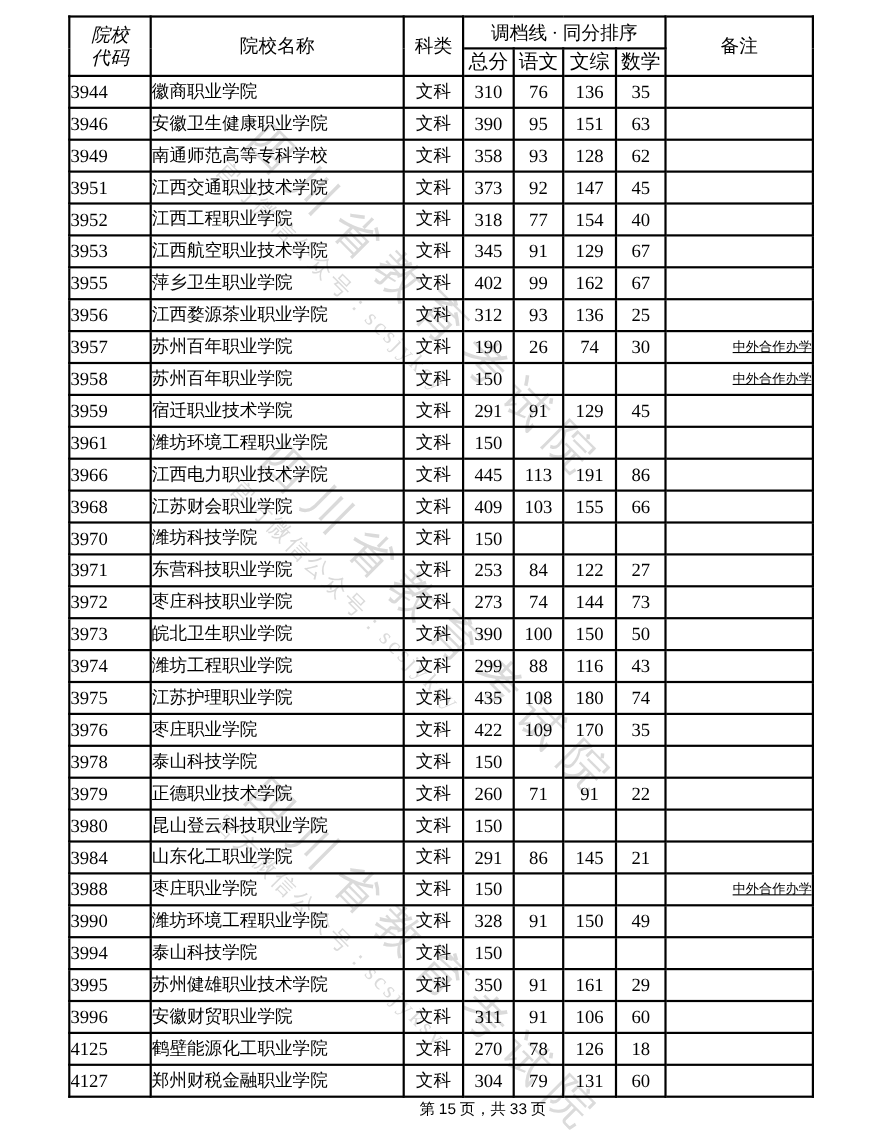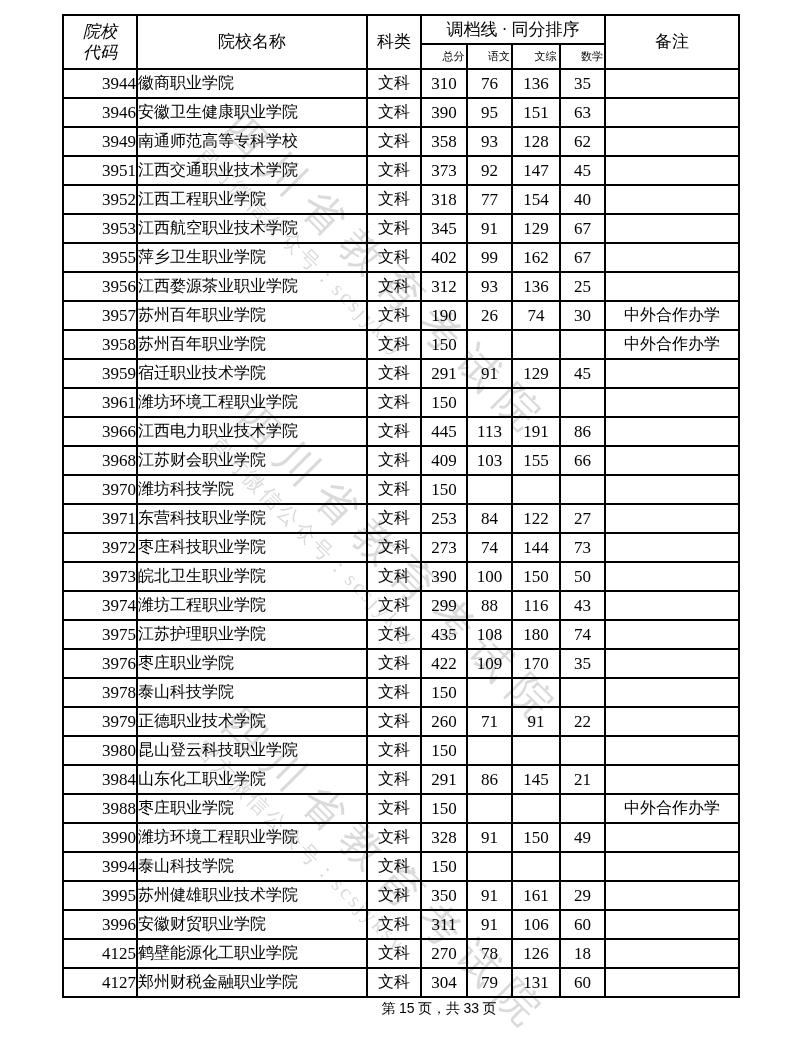--- a/index.html
+++ b/index.html
@@ -41,28 +41,28 @@
     border:2px solid #000;
     padding:0;
     font-weight:400;
     vertical-align:middle;
     overflow:hidden;
   }
   table.score th{
     font-size:17px;text-align:center;line-height:1.25;
     height:27px;
   }
-  thead tr.sub th{height:23px;font-size:11px;padding-left:19px;}
+  thead tr.sub th{height:23px;font-size:18px;}
   .th-code{white-space:pre-line;font-style:italic;}
   tbody tr{height:29px;}
-  td.c-code{font-size:17px;text-align:right;}
+  td.c-code{font-size:17px;text-align:left;}
   td.c-name{font-size:16px;text-align:left;padding-left:4px;margin-left:39px;}
   td.c-cat{font-size:16px;text-align:center;}
   td.c-num{font-size:17px;text-align:center;}
-  td.c-remark{font-size:16px;text-align:center;padding-left:6px;}
+  td.c-remark{font-size:12px;text-align:right;padding-left:6px;text-decoration:underline;}
 
   
   .footer{
     position:absolute;left:16px;top:1000px;width:100%;
     text-align:center;font-size:14px;color:#000;z-index:2;margin-left:23px;
   }
   .footer .num{font-family:"Liberation Sans","DejaVu Sans",sans-serif;}
 </style>
 </head>
 <body>

